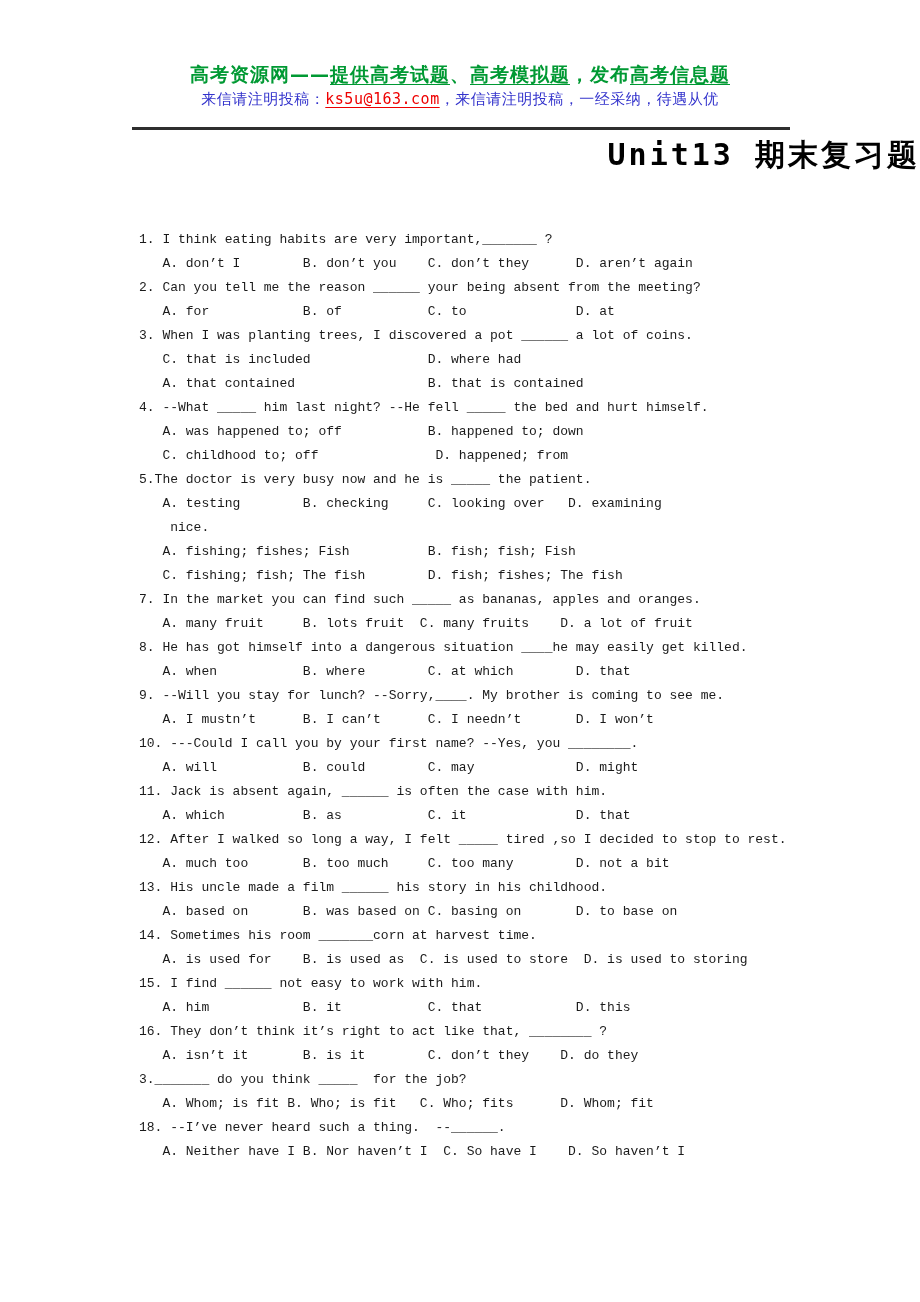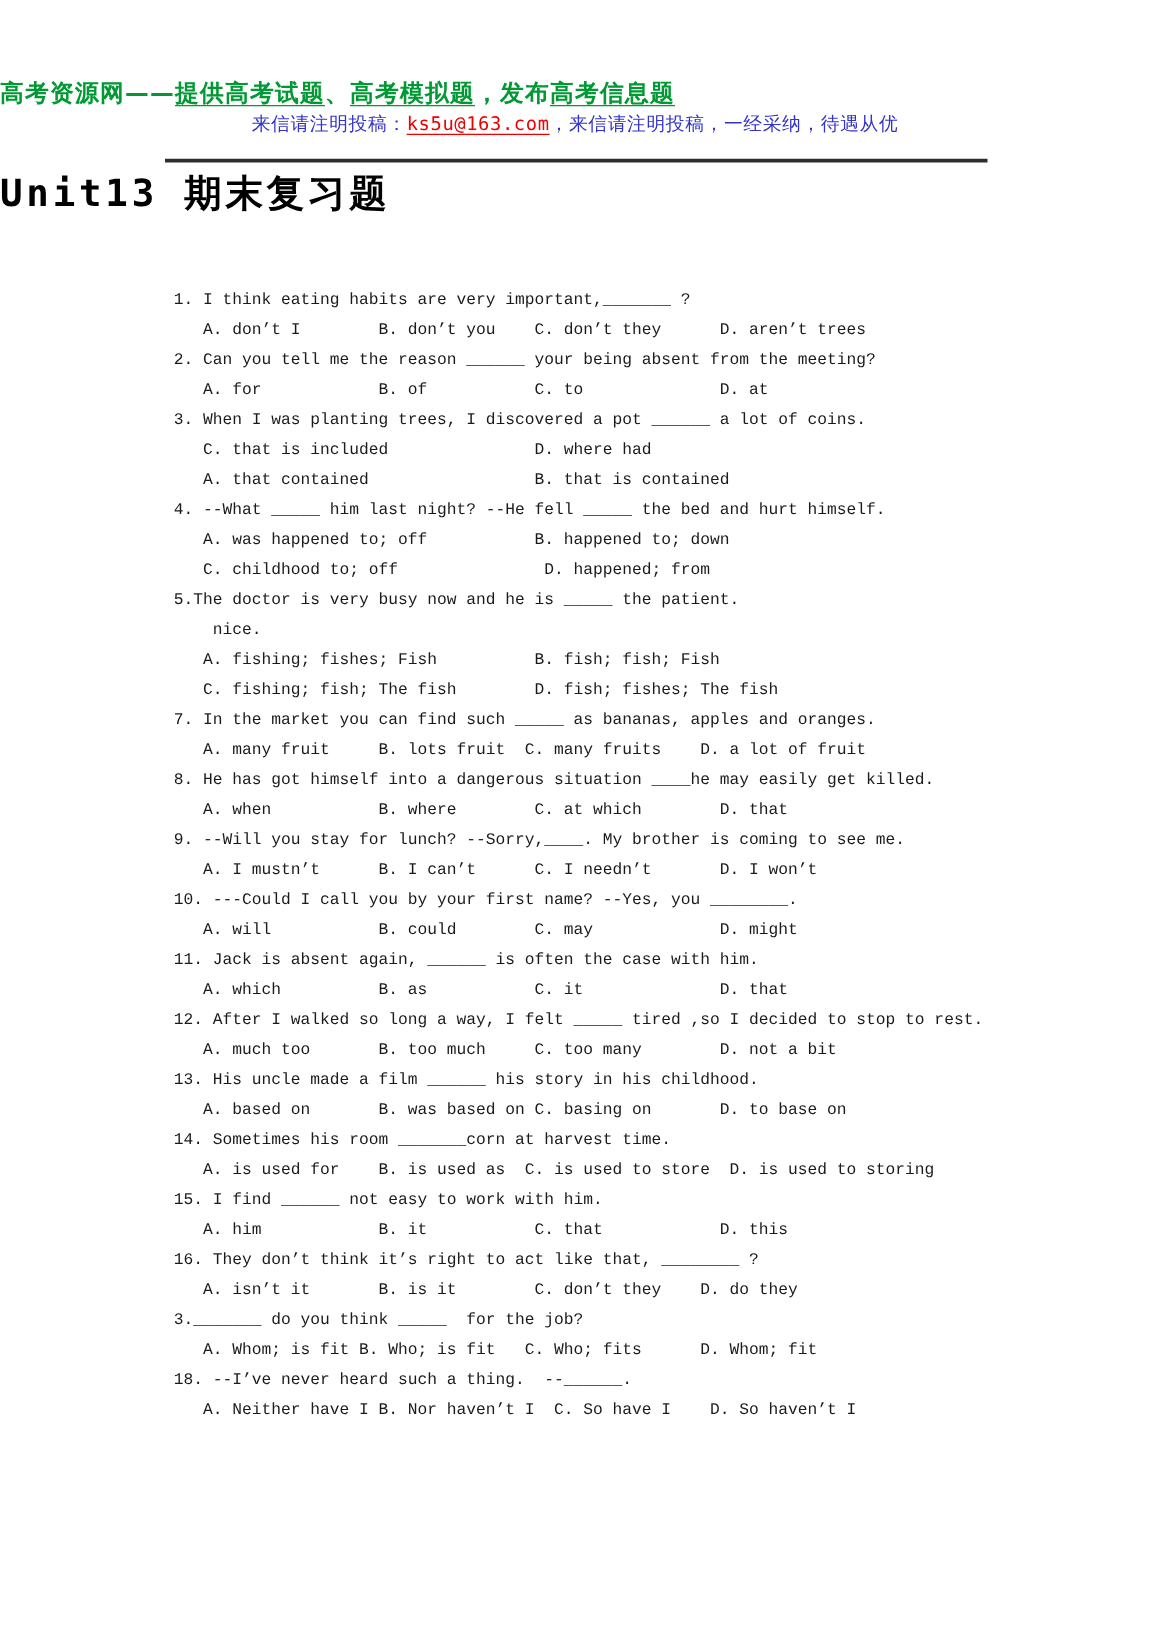--- a/index.html
+++ b/index.html
@@ -5,21 +5,21 @@
   html,body { margin:0; padding:0; }
   body {
     width:920px; height:1302px;
     background:#ffffff;
     position:relative;
     font-family:"DejaVu Sans", sans-serif;
     overflow:hidden;
   }
   .slogan {
     position:absolute; top:62px; left:0; width:920px;
-    text-align:left;
+    text-align:center;
     font-size:19px; font-weight:bold;
     color:#009933;
     letter-spacing:1px;
     white-space:nowrap;
   }
   .slogan .u { text-decoration:underline; text-underline-offset:3px; }
   .contact {
     position:absolute; top:90px; left:0; width:920px;
     text-align:center;
     font-size:15px;
@@ -35,21 +35,21 @@
     font-family:"DejaVu Sans Mono", monospace;
     font-size:15px;
   }
   .rule {
     position:absolute; top:127px; left:132px;
     width:658px; height:3px;
     background:#2e2e2e;
   }
   .doc-title {
     position:absolute; top:135px; left:0; width:920px;
-    text-align:left;
+    text-align:right;
     font-size:30px; font-weight:bold;
     color:#000000;
     font-family:"DejaVu Sans Mono", monospace;
     letter-spacing:3px;
     white-space:nowrap;
   }
   .questions {
     position:absolute; top:228px; left:139px;
     font-family:Liberation Mono, monospace;
     font-size:13px;
@@ -73,30 +73,31 @@
   <div class="contact">
     <span>来信请注明投稿：</span><span class="email">ks5u@163.com</span><span>，来信请注明投稿，一经采纳，待遇从优</span>
   </div>
 
   <div class="rule"></div>
 
   <div class="doc-title">Unit13  期末复习题</div>
 
   <div class="questions">
       <div class="qline">1. I think eating habits are very important,_______ ?</div>
-      <div class="qline">   A. don’t I        B. don’t you    C. don’t they      D. aren’t trees</div>
+      <div class="qline">   A. don’t I        B. don’t you    C. don’t they      D. aren’t again</div>
       <div class="qline">2. Can you tell me the reason ______ your being absent from the meeting?</div>
       <div class="qline">   A. for            B. of           C. to              D. at</div>
       <div class="qline">3. When I was planting trees, I discovered a pot ______ a lot of coins.</div>
       <div class="qline">   C. that is included               D. where had</div>
       <div class="qline">   A. that contained                 B. that is contained</div>
       <div class="qline">4. --What _____ him last night? --He fell _____ the bed and hurt himself.</div>
       <div class="qline">   A. was happened to; off           B. happened to; down</div>
       <div class="qline">   C. childhood to; off               D. happened; from</div>
       <div class="qline">5.The doctor is very busy now and he is _____ the patient.</div>
+      <div class="qline">   A. testing        B. checking     C. looking over   D. examining</div>
       <div class="qline">    nice.</div>
       <div class="qline">   A. fishing; fishes; Fish          B. fish; fish; Fish</div>
       <div class="qline">   C. fishing; fish; The fish        D. fish; fishes; The fish</div>
       <div class="qline">7. In the market you can find such _____ as bananas, apples and oranges.</div>
       <div class="qline">   A. many fruit     B. lots fruit  C. many fruits    D. a lot of fruit</div>
       <div class="qline">8. He has got himself into a dangerous situation ____he may easily get killed.</div>
       <div class="qline">   A. when           B. where        C. at which        D. that</div>
       <div class="qline">9. --Will you stay for lunch? --Sorry,____. My brother is coming to see me.</div>
       <div class="qline">   A. I mustn’t      B. I can’t      C. I needn’t       D. I won’t</div>
       <div class="qline">10. ---Could I call you by your first name? --Yes, you ________.</div>

